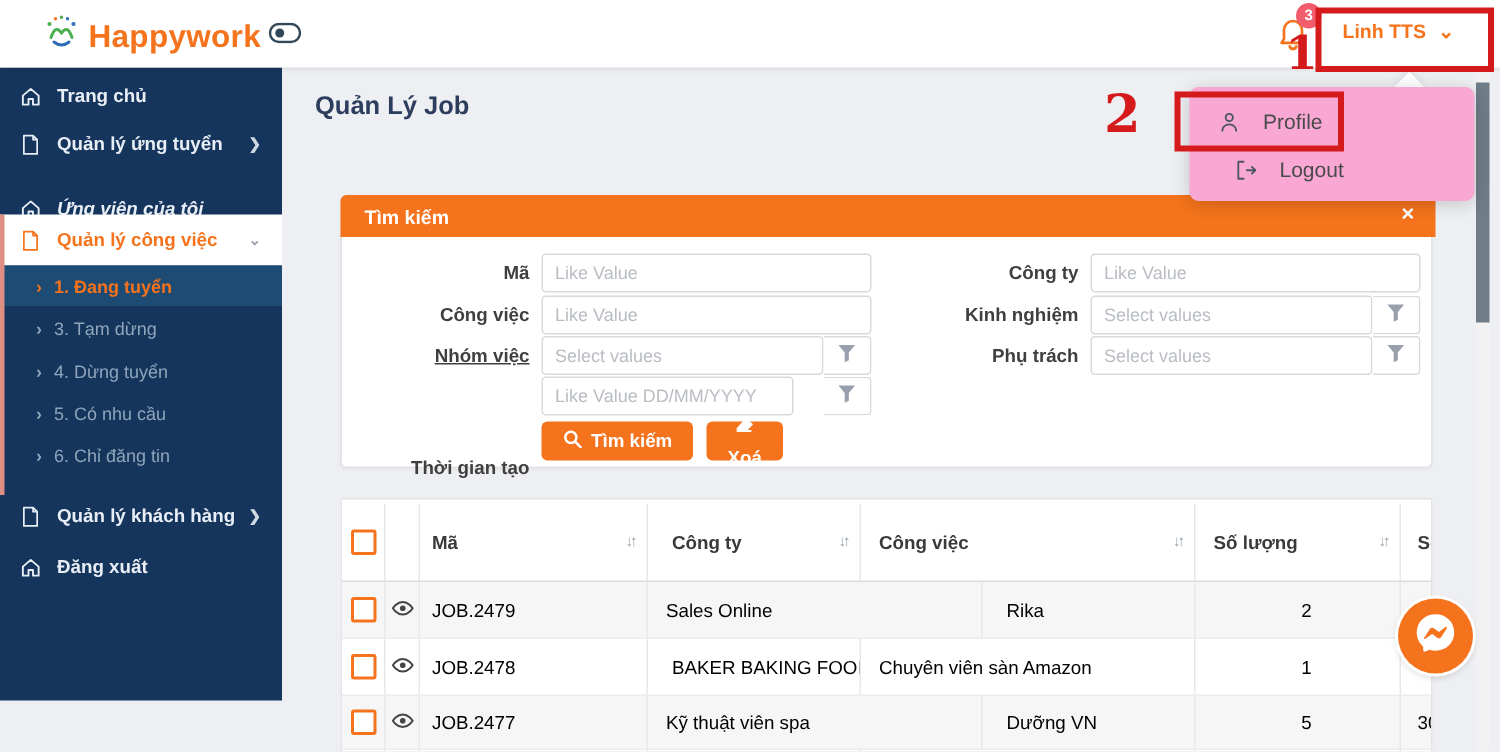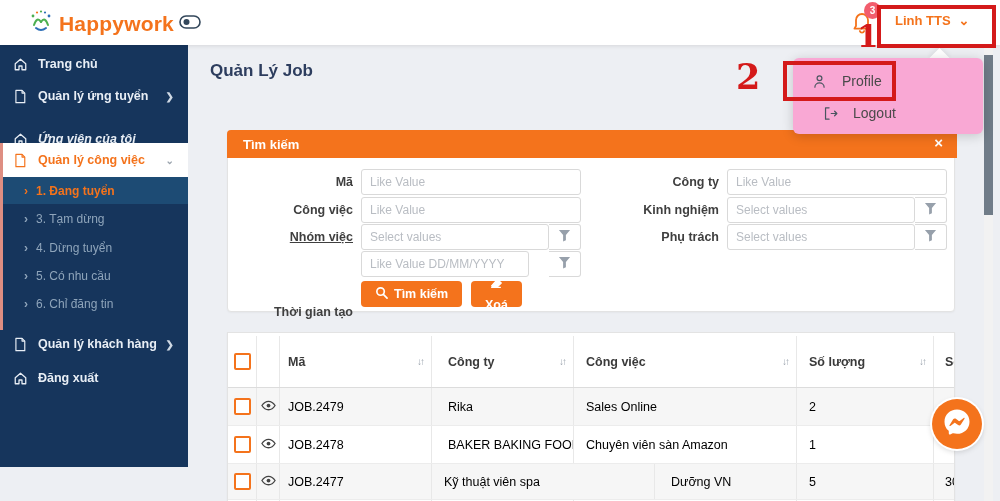--- a/index.html
+++ b/index.html
@@ -64,21 +64,21 @@
   .tbody-row { height:38px; border-bottom:1px solid #ECECEC; }
   .tbody-row.striped { background:#F6F6F6; }
   .tbody-row.r3 { height:36px; }
   .cell { display:flex; align-items:center; font-size:12.5px; color:#000000; overflow:hidden; white-space:nowrap; }
   .cell.b { border-left:1px solid #E8E8E8; }
   .c-check { width:28px; justify-content:center; }
   .c-eye { width:23px; justify-content:center; }
   .c-ma { width:152px; padding-left:8px; }
   .c-congty { width:142px; padding-left:16px; }
   .c-congviec { width:223px; padding-left:12px; }
-  .c-soluong { width:137px; padding-left:12px; }
+  .c-soluong { width:137px; padding-left:12px;justify-content:center; }
   .c-so { flex:1; padding-left:11px; }
   .thead .cell { font-weight:bold; color:#3A3A3A; font-size:12.5px; }
   .sort { margin-left:auto; margin-right:8px; color:#9AA3AD; font-size:10px; letter-spacing:-2px; font-weight:normal; }
   .checkbox { width:17px; height:17px; border:2px solid #F4731C; border-radius:2px; background:#fff; cursor:pointer; }
 
   
   .messenger { position:absolute; left:932px; top:399px; width:50px; height:50px; border-radius:50%;
                background:#F4731C; box-shadow:0 0 0 2px #fff, 0 2px 6px rgba(0,0,0,.2);
                display:flex; align-items:center; justify-content:center; z-index:7; cursor:pointer; }
 
@@ -318,22 +318,22 @@
       <div class="cell c-check">
           <span class="checkbox"></span>
         </div>
       <div class="cell c-eye b">
           <span><svg width="15" height="11" viewBox="0 0 16 11" fill="none">
               <path d="M1 5.5S3.8 1 8 1s7 4.5 7 4.5-2.8 4.5-7 4.5S1 5.5 1 5.5z" stroke="#444" stroke-width="1.4"></path>
               <circle cx="8" cy="5.5" r="2" fill="#444"></circle>
             </svg></span>
         </div>
       <div class="cell b c-ma">JOB.2479</div>
+      <div class="cell b c-congviec">Sales Online</div>
       <div class="cell b c-congty">Rika</div>
-      <div class="cell b c-congviec">Sales Online</div>
       <div class="cell b c-soluong">2</div>
       <div class="cell b c-so">1</div>
     </div>
 
     <div class="trow tbody-row">
       <div class="cell c-check">
           <span class="checkbox"></span>
         </div>
       <div class="cell c-eye b">
           <span><svg width="15" height="11" viewBox="0 0 16 11" fill="none">

